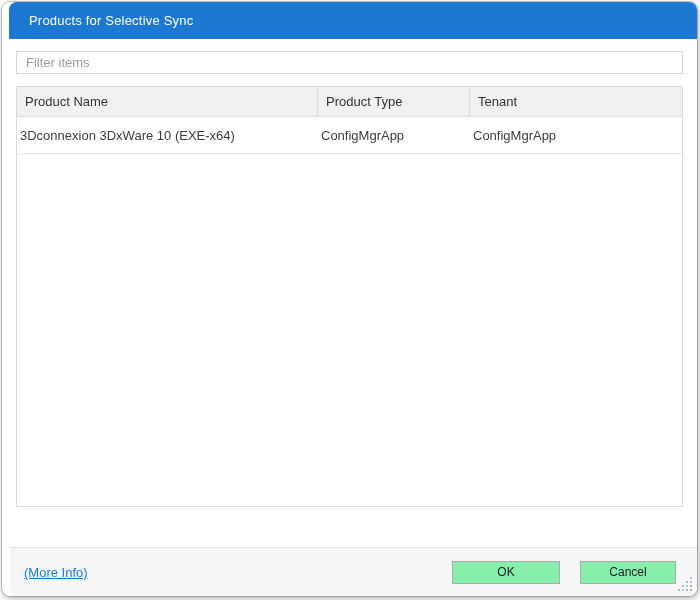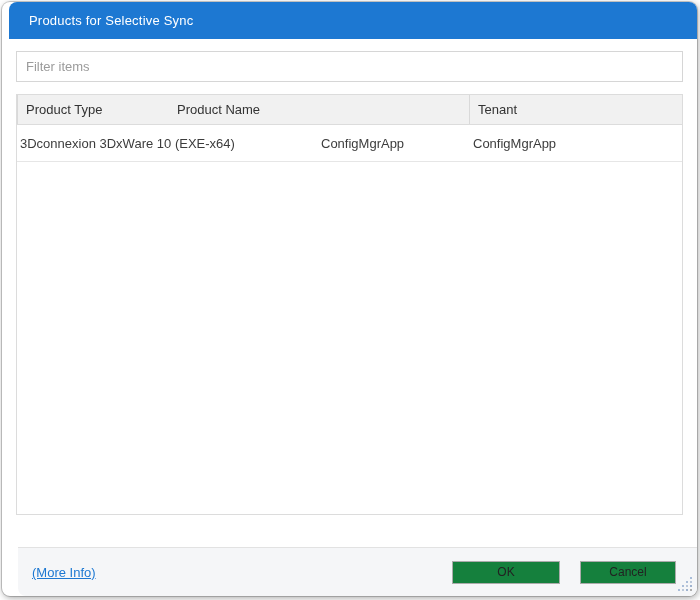--- a/index.html
+++ b/index.html
@@ -17,21 +17,21 @@
     display:flex; align-items:center; padding:0 20px;margin-left:7px;
   }
   .titlebar .title { color:#ffffff; font-size:13px; letter-spacing:0.2px; }
 
   .content {
     position:absolute; top:37px; left:0; right:0; bottom:49px;
     background:#ffffff; padding:12px 14px 0 14px;
   }
 
   .filter {
-    display:block; width:100%; height:31px;
+    display:block; width:100%; height:23px;
     border:1px solid #d6d6d6; background:#ffffff;
     padding:0 9px; font-size:13px; color:#333333;
     font-family:inherit; outline:none;
   }
   .filter::placeholder { color:#9b9b9b; }
 
   .grid {
     margin-top:12px; height:421px; border:1px solid #dcdcdc;
     background:#ffffff; overflow:hidden;
   }
@@ -51,31 +51,31 @@
     font-size:13px; color:#3c3c3c; display:flex; align-items:center;
     padding:0 4px; overflow:hidden; white-space:nowrap;
   }
   .col1 { width:300px; }
   .col2 { width:152px; }
   .col3 { flex:1; }
   .th.col2, .th.col3 { border-left:1px solid #d9d9d9; }
   .td.col1 { padding-left:3px; }
 
   .footer {
-    position:absolute; left:16px; right:0; bottom:0; height:49px;
+    position:absolute; left:8px; right:0; bottom:0; height:49px;
     background:#f5f6f8; border-top:1px solid #e2e2e2;
     border-radius:0 0 8px 8px;
     display:flex; align-items:center; padding:0 21px 0 14px;
   }
   .more-info {
     color:#1d78d2; font-size:13px; text-decoration:underline;
     margin-right:auto; cursor:pointer;
   }
   .btn {
-    width:108px; height:23px; background:#15803d;
+    width:108px; height:23px; background:#86efac;
     border:1px solid #ababab; border-radius:0;
     font-size:12px; color:#222222; font-family:inherit; cursor:pointer;
   }
   .btn.cancel { width:96px; margin-left:20px; }
 
   .grip { position:absolute; right:3px; bottom:3px; width:16px; height:16px; }
   .grip::before {
     content:""; position:absolute; left:0; top:0; width:2px; height:2px;
     background:transparent;
     box-shadow:
@@ -93,22 +93,22 @@
   <div class="titlebar">
     <span class="title">Products for Selective Sync</span>
   </div>
 
   <div class="content">
 
     <input class="filter" type="text" placeholder="Filter items" style="">
 
     <div class="grid">
       <div class="thead">
+        <div class="th col1">Product Name</div>
         <div class="th col2">Product Type</div>
-        <div class="th col1">Product Name</div>
         <div class="th col3">Tenant</div>
       </div>
       <div class="tr">
         <div class="td col1">3Dconnexion 3DxWare 10 (EXE-x64)</div>
         <div class="td col2">ConfigMgrApp</div>
         <div class="td col3">ConfigMgrApp</div>
       </div>
     </div>
 
   </div>

